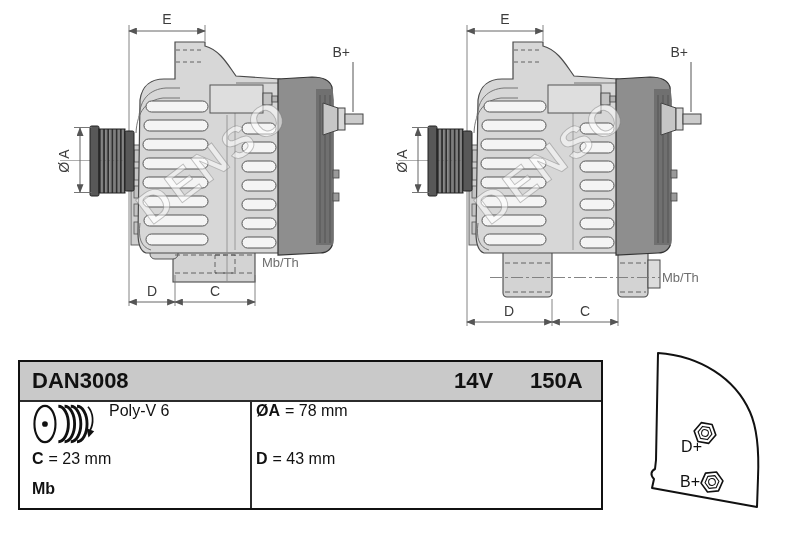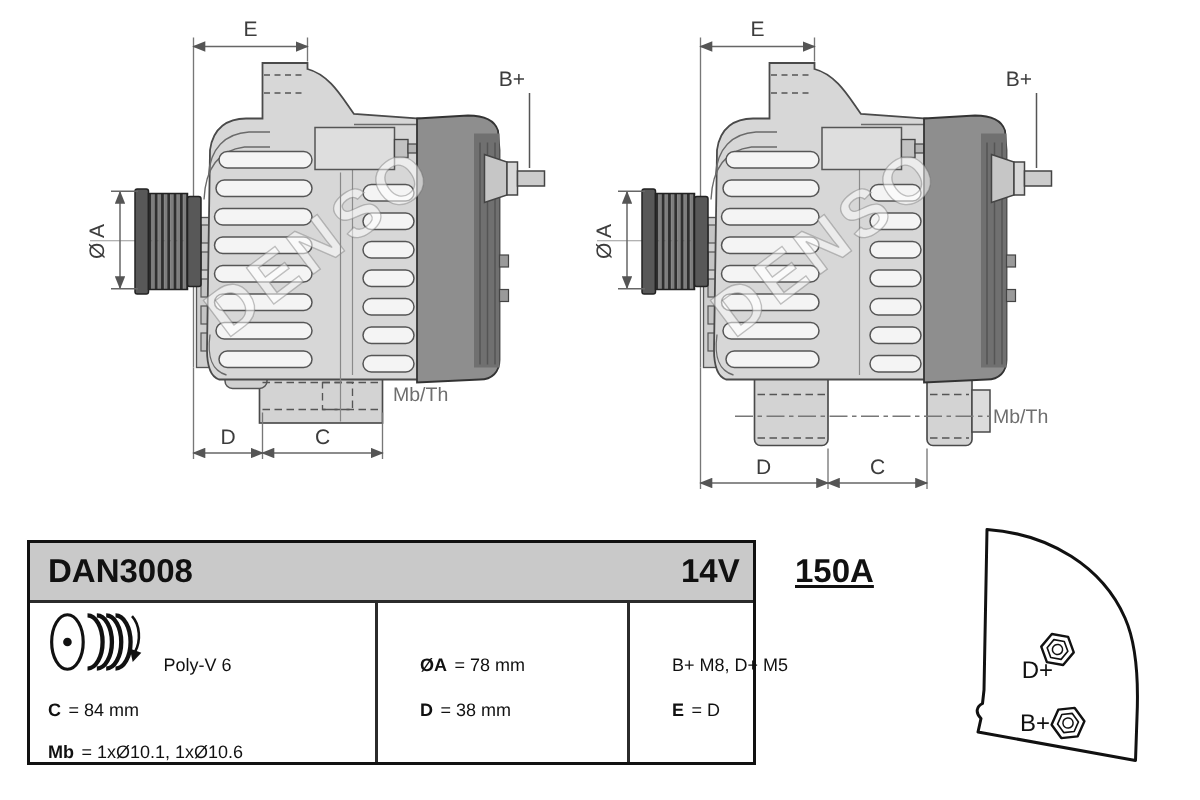--- a/index.html
+++ b/index.html
@@ -5,32 +5,32 @@
   html,body{margin:0;padding:0;background:#fff;}
   .canvas{position:relative;width:800px;height:533px;background:#fff;overflow:hidden;
           font-family:"Liberation Sans", sans-serif;color:#111;}
   .drawing{position:absolute;}
   svg text{font-family:"Liberation Sans", sans-serif;}
   .dimlabel{font-size:14px;fill:#3c3c3c;}
   .graylabel{font-size:13px;fill:#6e6e6e;}
   .wm{font-size:44px;font-weight:bold;letter-spacing:4px;
       fill:rgba(255,255,255,0.52);stroke:rgba(105,105,105,0.40);stroke-width:0.9px;}
   
-  .spec-table{position:absolute;left:18px;top:360px;width:486px;height:150px;
+  .spec-table{position:absolute;left:18px;top:360px;width:585px;height:150px;
               border:2px solid #111;box-sizing:border-box;background:#fff;}
   .spec-header{height:40px;background:#c9c9c9;border-bottom:2px solid #2b2b2b;
                position:relative;box-sizing:border-box;}
   .spec-header span{position:absolute;top:0;line-height:38px;font-size:22px;font-weight:bold;}
   .ph-part{left:12px;}
   .ph-volt{left:434px;}
-  .ph-amp{left:510px;text-decoration:underline;}
+  .ph-amp{left:510px;}
   .spec-body{display:grid;grid-template-columns:230px 168px 1fr;height:106px;}
   .spec-col{box-sizing:border-box;padding-left:12px;display:grid;grid-template-rows:48px 30px 28px;}
-  .spec-col.c2,.spec-col.c3{border-left:2px solid #2b2b2b;padding-left:28px;}
-  .cell{display:flex;align-items:flex-end;font-size:12px;white-space:nowrap;}
+  .spec-col.c2,.spec-col.c3{border-left:2px solid #2b2b2b;padding-left:4px;}
+  .cell{display:flex;align-items:flex-start;font-size:16px;white-space:nowrap;}
   .cell .lbl{font-weight:bold;margin-right:5px;}
   .pulley-cell{gap:9px;}
   
   .connector{position:absolute;left:645px;top:345px;}
   .connector text{font-size:16px;fill:#111;}
 </style>
 </head>
 <body>
 
 <div class="canvas">
@@ -199,46 +199,35 @@
             <path d="M33.5,4.5 A 10.5 18.5 0 0 1 33.5,41.5" fill="none" stroke="#111" stroke-width="3"></path>
             <path d="M40,4.5 A 10.5 18.5 0 0 1 40,41.5" fill="none" stroke="#111" stroke-width="3"></path>
             <path d="M46.5,4.5 A 10.5 18.5 0 0 1 46.5,41.5" fill="none" stroke="#111" stroke-width="3"></path>
             <path d="M58,5 C63.5,11 64.5,22 60,30" fill="none" stroke="#111" stroke-width="1.8"></path>
             <polygon points="56.5,27.5 64.5,30.5 58.5,37" fill="#111"></polygon>
           </svg>
           <span>Poly-V 6</span>
         </div>
         <div class="cell">
           <span class="lbl">C</span>
-          <span>= 84 mm</span>
+          <span>= 23 mm</span>
         </div>
         <div class="cell">
           <span class="lbl">Mb</span>
-          <span>= 1xØ10.1, 1xØ10.6</span>
         </div>
       </div>
       <div class="spec-col c2">
         <div class="cell">
           <span class="lbl">ØA</span>
           <span>= 78 mm</span>
         </div>
         <div class="cell">
           <span class="lbl">D</span>
-          <span>= 38 mm</span>
-        </div>
-      </div>
-      <div class="spec-col c3">
-        <div class="cell">
-          <span>B+ M8, D+ M5</span>
-        </div>
-        <div class="cell">
-          <span class="lbl">E</span>
-          <span>= D</span>
-        </div>
-        <div class="cell"></div>
+          <span>= 43 mm</span>
+        </div>
       </div>
     </div>
   </div>
 
   <svg class="connector" width="130" height="175" viewBox="0 0 130 175">
     <path d="M13,8 C55,11 90,33 105,67 C113,85 114,110 113,133 L112,162
              L7,143 L9,134 C5,130 6,126 10,124 L11,115 Z" fill="#fff" stroke="#111" stroke-width="2" stroke-linejoin="round"></path>
     <g transform="translate(60,88) rotate(10)" fill="none" stroke="#111">
       <polygon points="11,0 5.5,9.53 -5.5,9.53 -11,0 -5.5,-9.53 5.5,-9.53" stroke-width="1.6" stroke-linejoin="round"></polygon>
       <polygon points="7,0 3.5,6.06 -3.5,6.06 -7,0 -3.5,-6.06 3.5,-6.06" stroke-width="1.1" stroke-linejoin="round"></polygon>

